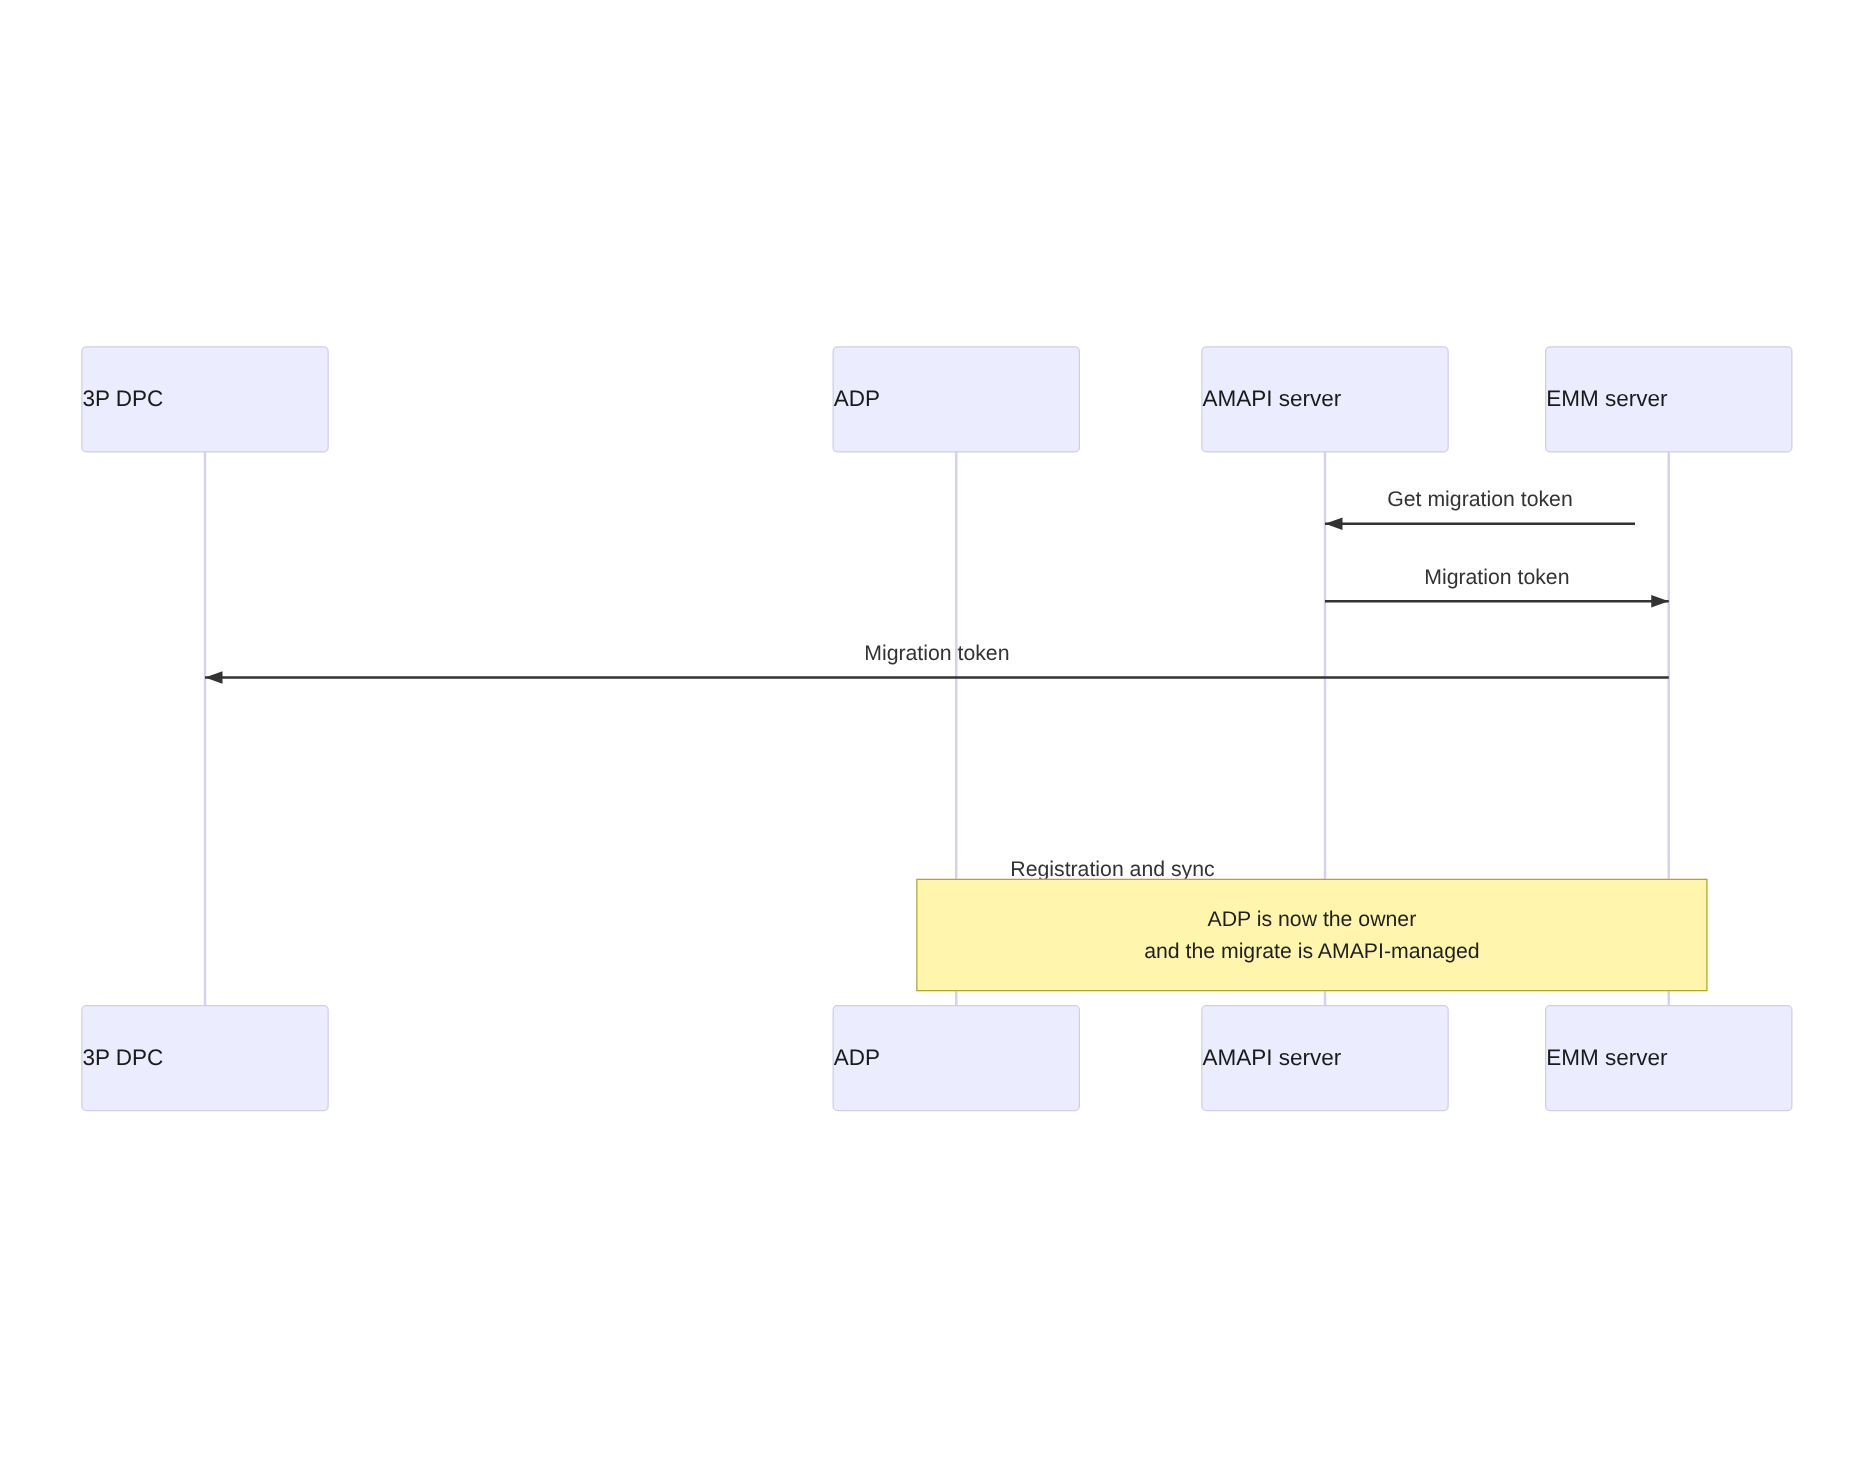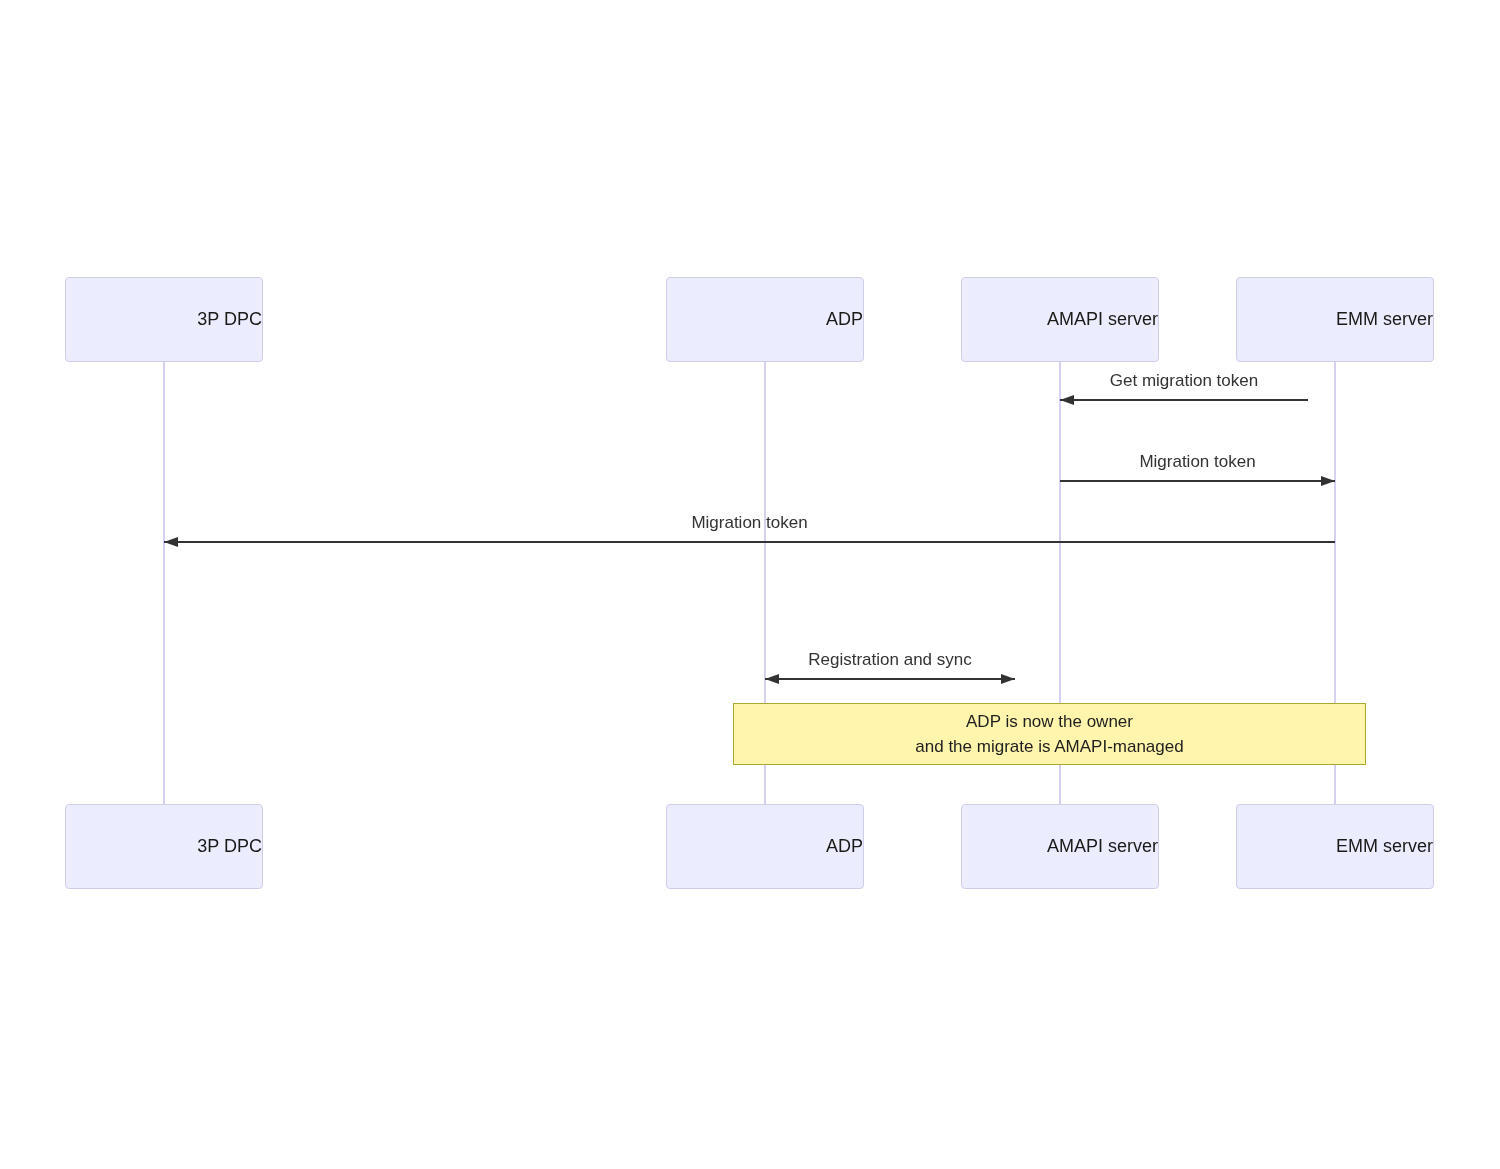--- a/index.html
+++ b/index.html
@@ -27,21 +27,21 @@
   
   .actor {
     position: absolute;
     width: 198px;
     height: 85px;
     background: var(--actor-fill, #ececff);
     border: 1px solid var(--actor-border, #d0cde8);
     border-radius: 4px;
     display: flex;
     align-items: center;
-    justify-content: flex-end;
+    justify-content: flex-start;
     box-sizing: border-box;
   }
   .actor span {
     font-size: 18px;
     color: #1a1a1a;
     white-space: nowrap;
   }
   .actor.row-top    { top: 277px; }
   .actor.row-bottom { top: 804px; }
   
@@ -68,21 +68,21 @@
     border-bottom: 5px solid transparent;
   }
   .ah.left  { left: 0;  border-right: 14px solid var(--arrow, #333333); }
   .ah.right { right: 0; border-left: 14px solid var(--arrow, #333333); }
   
   .note {
     position: absolute;
     left: 733px;
     top: 703px;
     width: 633px;
-    height: 62px;
+    height: 90px;
     background: var(--note-fill, #fff5ad);
     border: 1px solid var(--note-border, #aaaa33);
     box-sizing: border-box;
     display: flex;
     flex-direction: column;
     align-items: center;
     justify-content: center;
   }
   .note div {
     font-size: 17px;
@@ -108,21 +108,21 @@
   <div class="actor row-top" style="left:666px">
     <span>ADP</span>
   </div>
   <div class="actor row-top" style="left:961px">
     <span>AMAPI server</span>
   </div>
   <div class="actor row-top" style="left:1236px">
     <span>EMM server</span>
   </div>
 
-  <div class="msg" style="left:1060px;top:369px;width:248px">
+  <div class="msg" style="left:1060px;top:388px;width:248px">
     <div class="msg-label">Get migration token</div>
     <div class="msg-line">
       <span class="ah left"></span>
     </div>
   </div>
 
   <div class="msg" style="left:1060px;top:450px;width:275px">
     <div class="msg-label">Migration token</div>
     <div class="msg-line">
       <span class="ah right"></span>
@@ -130,21 +130,21 @@
   </div>
 
   <div class="msg" style="left:164px;top:511px;width:1171px">
     <div class="msg-label">Migration token</div>
     <div class="msg-line">
       <span class="ah left"></span>
     </div>
   </div>
 
 
-  <div class="msg" style="left:765px;top:648px;width:250px">
+  <div class="msg" style="left:765px;top:684px;width:250px">
     <div class="msg-label">Registration and sync</div>
     <div class="msg-line">
       <span class="ah left"></span>
       <span class="ah right"></span>
     </div>
   </div>
 
   <div class="note">
     <div>ADP is now the owner</div>
     <div>and the migrate is AMAPI-managed</div>

